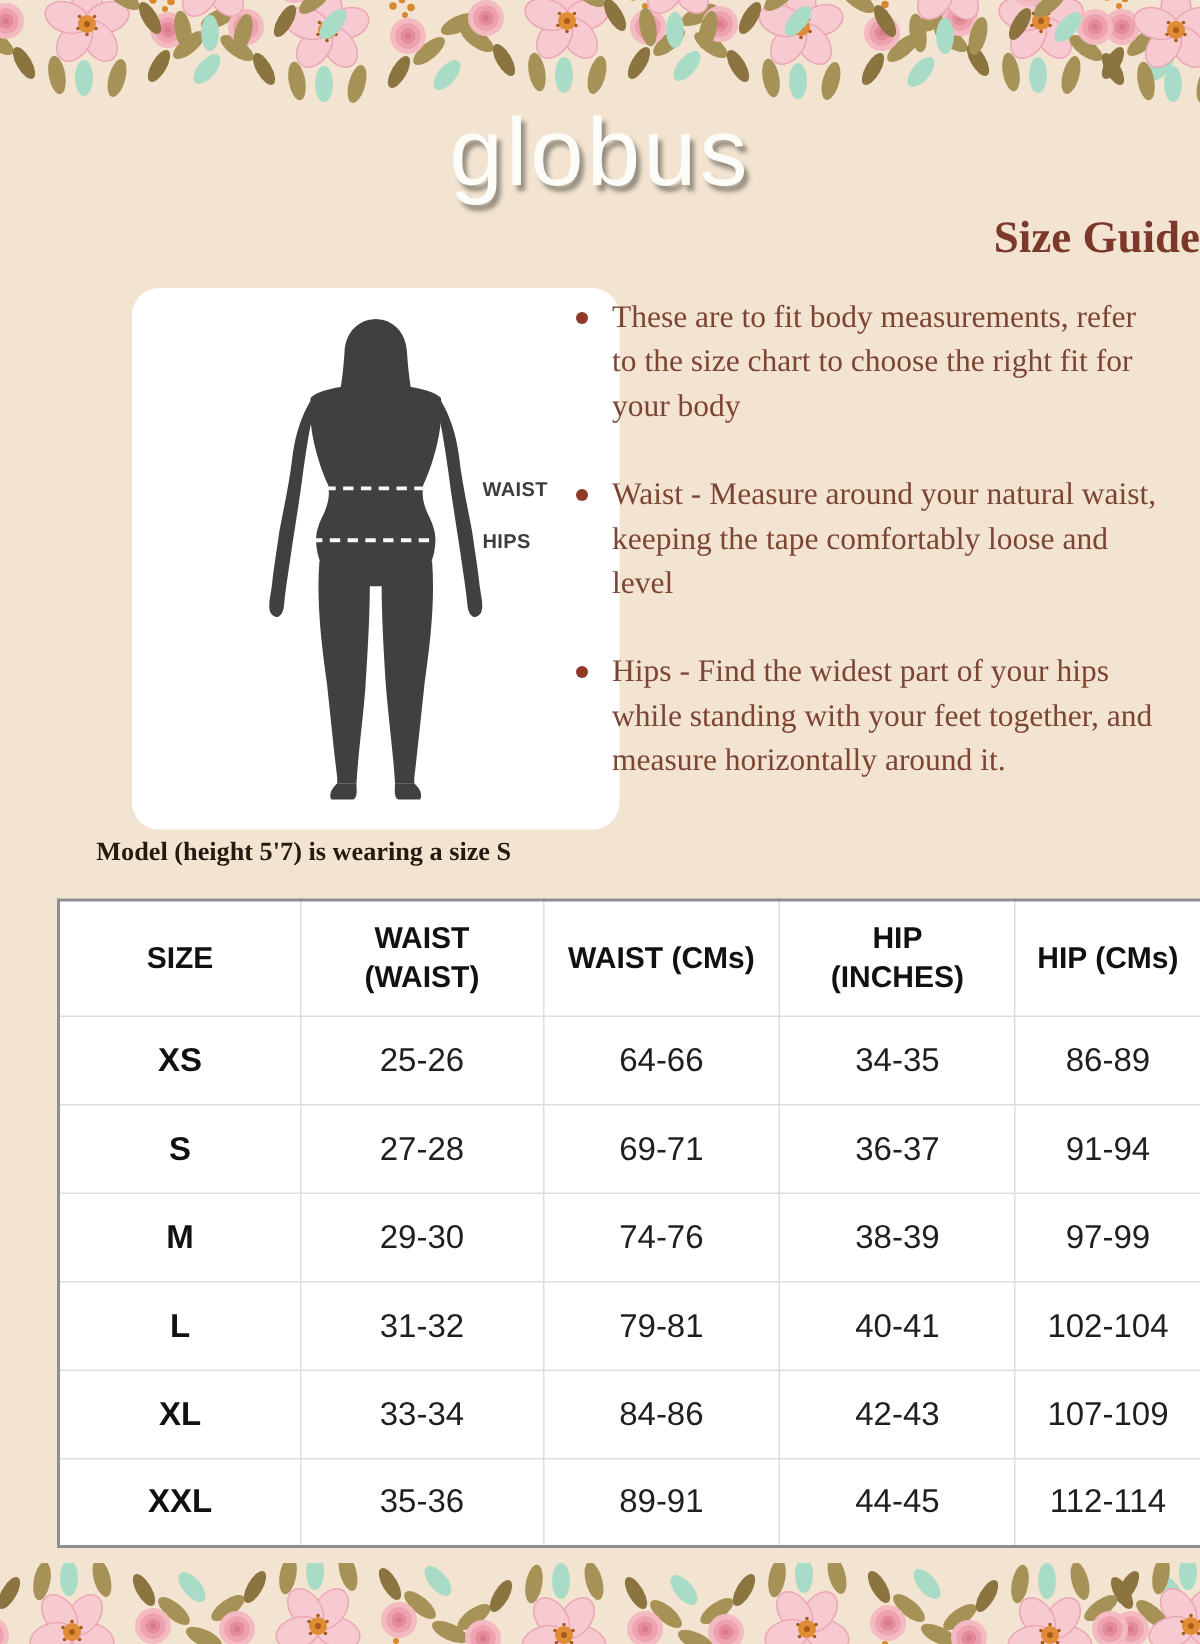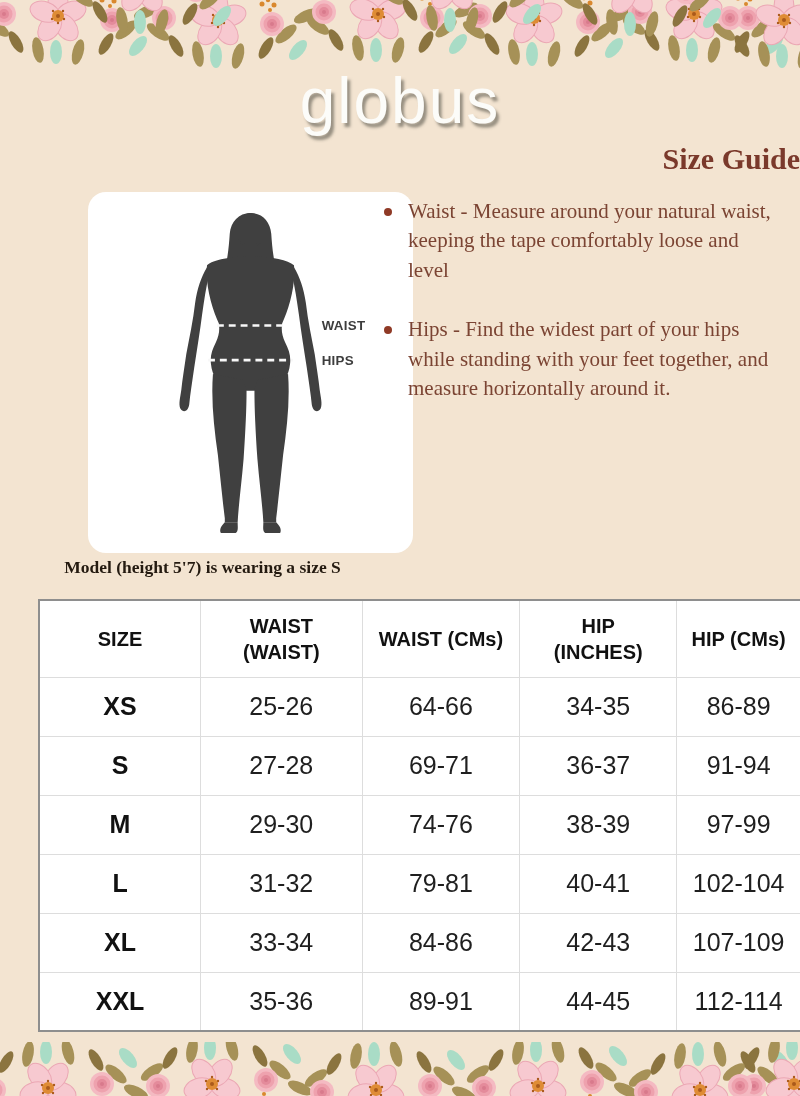--- a/index.html
+++ b/index.html
@@ -54,21 +54,21 @@
     position:absolute; left:38px; top:599px; width:764px;
     border-collapse:collapse; table-layout:fixed; background:#ffffff;
     border:2px solid #8e8e8e;
   }
   .size-table th, .size-table td {
     border:1px solid #dddddd; text-align:center; vertical-align:middle;
   }
   .size-table th {
     height:77px; font-size:20px; font-weight:bold; color:#111111; line-height:1.3;
   }
-  .size-table td { height:59px; font-size:25px; color:#1f1f1f;margin-top:28px; }
+  .size-table td { height:59px; font-size:22px; color:#1f1f1f;margin-top:28px; }
   .size-table td.size-cell { font-weight:bold; color:#111111; }
   .hwrap { display:inline-block; width:114px; }
 </style>
 </head>
 <body>
 
 <div class="page">
 
   <svg width="0" height="0" style="position:absolute" aria-hidden="true">
     <defs>
@@ -170,20 +170,24 @@
 
       <text x="222" y="128" class="sil-label">WAIST</text>
       <text x="222" y="163" class="sil-label">HIPS</text>
     </svg>
   </div>
   <div class="model-caption">Model (height 5'7) is wearing a size S</div>
 
   <ul class="tips">
     <li class="tip">
       <span class="dot"></span>
+      <span>These are to fit body measurements, refer to the size chart to choose the right fit for your body</span>
+    </li>
+    <li class="tip">
+      <span class="dot"></span>
       <span>Waist - Measure around your natural waist, keeping the tape comfortably loose and level</span>
     </li>
     <li class="tip">
       <span class="dot"></span>
       <span>Hips - Find the widest part of your hips while standing with your feet together, and measure horizontally around it.</span>
     </li>
   </ul>
 
   <table class="size-table">
     <colgroup>

